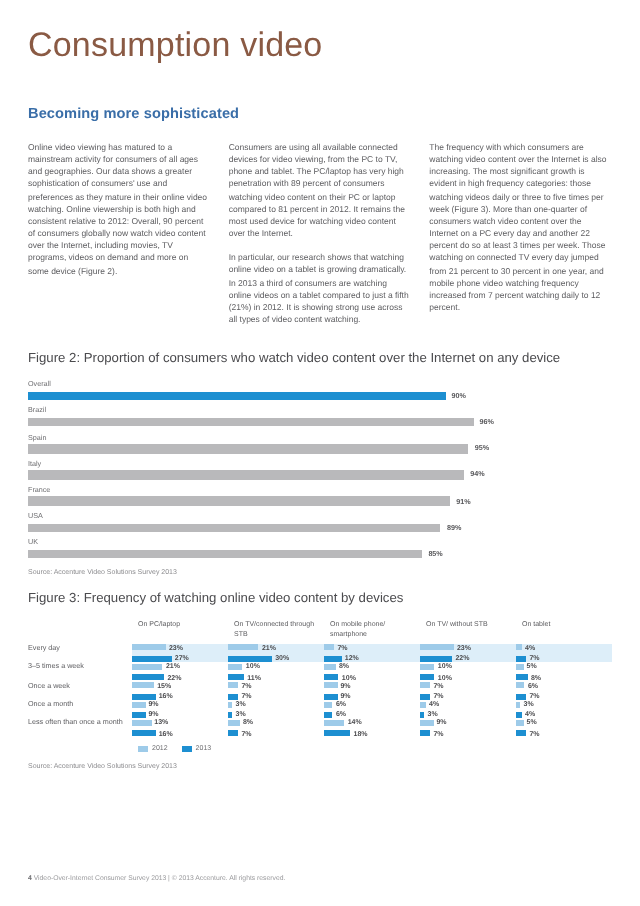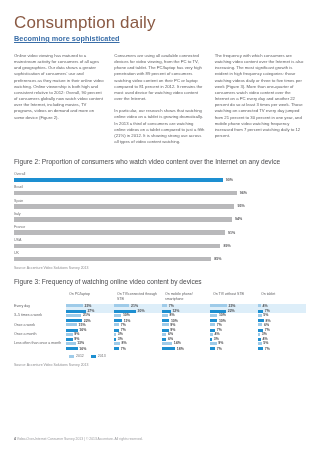--- a/index.html
+++ b/index.html
@@ -17,23 +17,22 @@
   .title{
     font-size:17px;line-height:19px;
     color:#8a5a44;
     font-weight:400;
     letter-spacing:.1px;
   }
   .subtitle{
     font-size:7.3px;line-height:10px;
     color:#3a6ea8;
     font-weight:700;
-    margin-top:2px;
+    margin-top:20px;
     letter-spacing:.05px;
-    text-decoration:underline;
   }
 
   
   .cols{
     display:flex;
     gap:9px;
     padding:9px 14px 0 14px;
   }
   .col{flex:1;}
   .col p{
@@ -143,21 +142,21 @@
     color:#9a9a9d;
   }
   .footer .pg{font-weight:700;color:#6d6d70;}
 </style>
 </head>
 <body>
 
 <div class="page">
 
   <div class="header">
-    <div class="title">Consumption daily</div>
+    <div class="title">Consumption video</div>
     <div class="subtitle">Becoming more sophisticated</div>
   </div>
 
   <div class="cols">
     <div class="col">
       <p>Online video viewing has matured to a mainstream activity for consumers of all ages and geographies. Our data shows a greater sophistication of consumers' use and preferences as they mature in their online video watching. Online viewership is both high and consistent relative to 2012: Overall, 90 percent of consumers globally now watch video content over the Internet, including movies, TV programs, videos on demand and more on some device (Figure 2).</p>
     </div>
     <div class="col">
       <p>Consumers are using all available connected devices for video viewing, from the PC to TV, phone and tablet. The PC/laptop has very high penetration with 89 percent of consumers watching video content on their PC or laptop compared to 81 percent in 2012. It remains the most used device for watching video content over the Internet.</p>
       <p>In particular, our research shows that watching online video on a tablet is growing dramatically. In 2013 a third of consumers are watching online videos on a tablet compared to just a fifth (21%) in 2012. It is showing strong use across all types of video content watching.</p>

